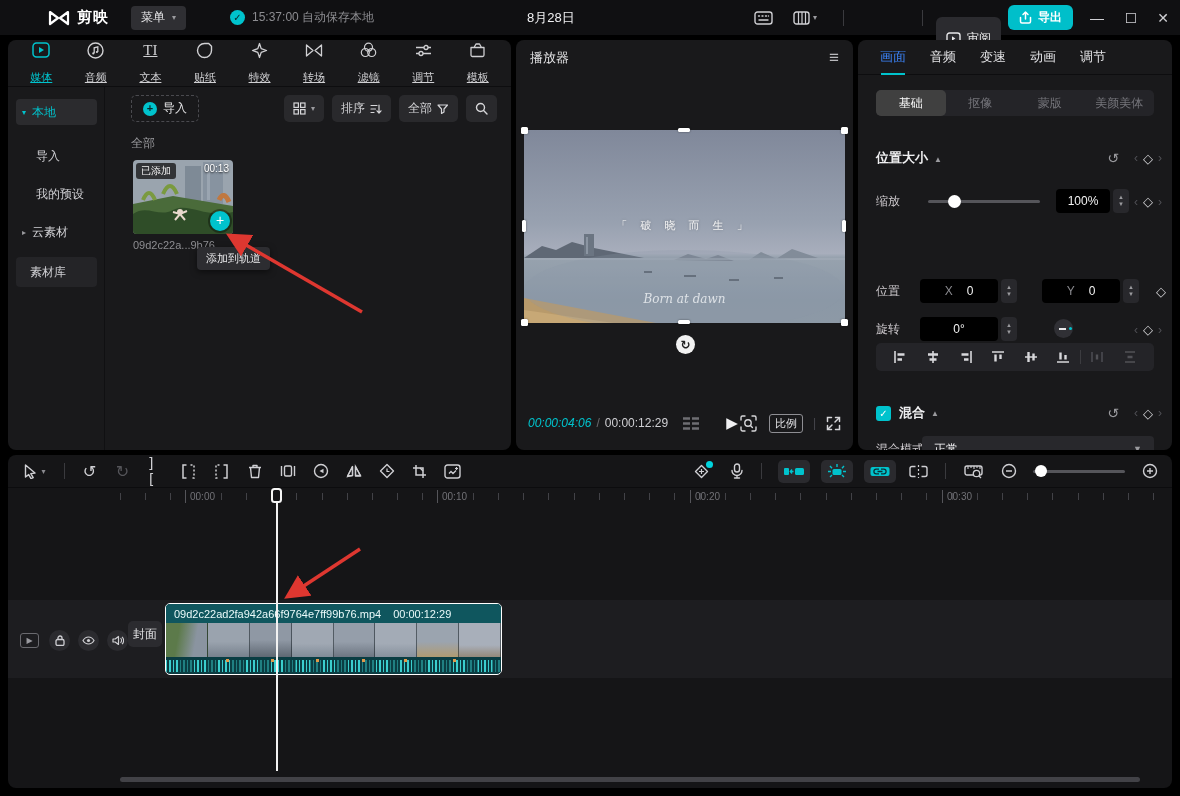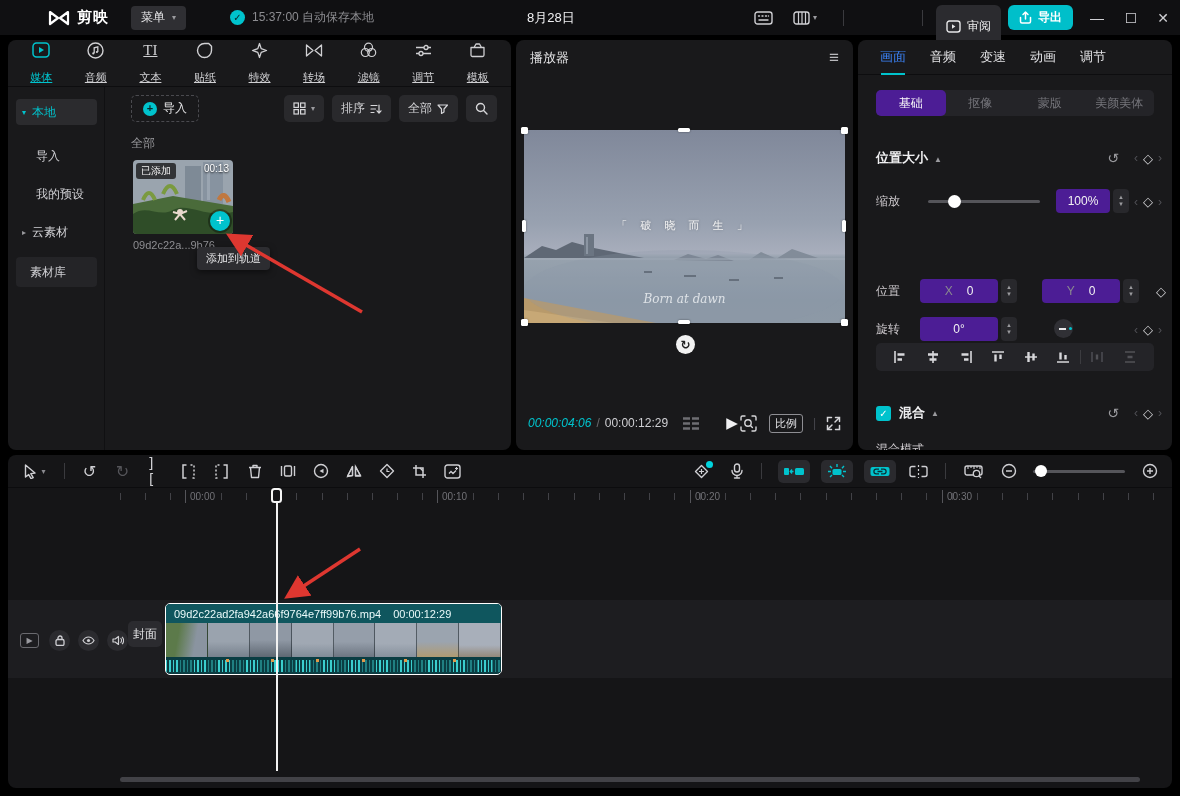--- a/index.html
+++ b/index.html
@@ -10,21 +10,21 @@
   
   #topbar{position:absolute;left:0;top:0;width:1180px;height:35px;background:#101012;display:flex;align-items:center;padding-left:36px;}
   .logo{display:flex;align-items:center;gap:7px;margin-left:12px;}
   .logo-text{font-size:15px;font-weight:bold;color:#fff;letter-spacing:1px;}
   .menu-btn{margin-left:22px;background:#2f2f33;border-radius:4px;height:24px;padding:0 10px;display:flex;align-items:center;gap:7px;color:#e8e8ea;}
   .autosave{margin-left:44px;display:flex;align-items:center;gap:7px;color:#8c8c90;}
   .save-check{width:15px;height:15px;border-radius:50%;background:#00c3cd;color:#08262a;font-size:10px;display:flex;align-items:center;justify-content:center;font-weight:bold;}
   .date{position:absolute;left:527px;top:0;height:35px;display:flex;align-items:center;color:#f0f0f2;font-size:13px;}
   .tb-ic{color:#cfcfd3;display:flex;align-items:center;gap:3px;}
   .tb-div{width:1px;height:16px;background:#3a3a3e;}
-  .review-btn{background:#2b2b2f;border-radius:6px;height:43px;padding:0 10px;display:flex;align-items:center;gap:6px;color:#eee;}
+  .review-btn{background:#2b2b2f;border-radius:6px;height:43px;padding:0 10px;display:flex;align-items:center;gap:6px;color:#eee;margin-top:12px;}
   .export-btn{background:#00bfca;border-radius:6px;height:25px;padding:0 11px;display:flex;align-items:center;gap:6px;color:#fff;font-weight:bold;}
   .win-btn{width:30px;height:35px;display:flex;align-items:center;justify-content:center;color:#cfcfd3;font-size:14px;}
   
   .panel{position:absolute;background:#19191b;border-radius:8px;overflow:hidden;}
   #media-panel{left:8px;top:40px;width:503px;height:410px;}
   #player-panel{left:516px;top:40px;width:337px;height:410px;}
   #props-panel{left:858px;top:40px;width:314px;height:410px;}
   #timeline-panel{left:8px;top:455px;width:1164px;height:333px;background:#151517;}
   
   #mtabs{display:flex;height:47px;align-items:center;padding:0 6px;border-bottom:1px solid #0d0d0f;}
@@ -66,32 +66,32 @@
   .tc-tot{color:#cfcfd3;font-size:12px;}
   .play-btn{color:#f0f0f2;font-size:15px;}
   .ratio-btn{border:1px solid #8e8e93;border-radius:3px;color:#e2e2e5;font-size:11px;padding:1px 5px;}
   
   #ptabs{display:flex;height:35px;align-items:center;padding:0 10px;border-bottom:1px solid #0d0d0f;}
   .ptab{width:50px;text-align:center;color:#e2e2e5;font-size:13px;position:relative;height:35px;line-height:33px;}
   .ptab.active{color:#3b82f6;}
   .ptab.active::after{content:"";position:absolute;left:13px;right:13px;bottom:0;height:2px;background:#00c3cd;}
   .subtabs{position:absolute;left:18px;right:18px;top:50px;height:26px;background:#242428;border-radius:5px;display:flex;}
   .subtab{flex:1;display:flex;align-items:center;justify-content:center;color:#74747a;border-radius:5px;}
-  .subtab.active{background:#4c1d95;color:#fafafa;}
+  .subtab.active{background:#404040;color:#fafafa;}
   .prop-row{position:absolute;left:0;width:314px;height:26px;}
   .prop-label{position:absolute;left:18px;top:50%;transform:translateY(-50%);color:#cecace;}
   .sec-label{color:#f0f0f2;font-weight:bold;font-size:13px;}
   .caret-up{color:#9a9a9e;font-size:8px;margin-left:6px;}
   .kf-cluster{position:absolute;right:10px;top:50%;transform:translateY(-50%);display:flex;align-items:center;gap:5px;}
   .kf-chev{color:#515156;font-size:12px;}
   .kf-diamond{color:#d8d8db;font-size:13px;}
   .reset-ic{color:#9a9a9e;font-size:14px;margin-right:10px;}
   .slider-track{position:absolute;left:70px;top:12px;width:112px;height:3px;background:#55555a;border-radius:2px;}
   .slider-knob{position:absolute;left:-7px;top:-5px;width:13px;height:13px;border-radius:50%;background:#fff;}
-  .val-box{position:absolute;background:#4c1d95;border-radius:4px;height:24px;display:flex;align-items:center;justify-content:center;color:#f2f2f2;}
+  .val-box{position:absolute;background:#000000;border-radius:4px;height:24px;display:flex;align-items:center;justify-content:center;color:#f2f2f2;}
   .stepper{position:absolute;width:16px;height:24px;background:#28282c;border-radius:4px;display:flex;flex-direction:column;align-items:center;justify-content:center;color:#9a9a9e;font-size:6px;line-height:7px;}
   .toggle{position:absolute;right:14px;top:5px;width:34px;height:16px;border-radius:8px;background:#00c3cd;}
   .toggle .knob{position:absolute;right:2px;top:2px;width:12px;height:12px;border-radius:50%;background:#fff;}
   .axis-ltr{color:#8a8a8f;margin-right:14px;}
   .dial{position:absolute;left:196px;top:3px;width:19px;height:19px;border-radius:50%;background:#303035;}
   .dial::before{content:"";position:absolute;left:5px;top:9px;width:7px;height:2px;background:#e8e8ea;}
   .dial::after{content:"";position:absolute;right:1px;top:8px;width:3px;height:3px;border-radius:50%;background:#00c3cd;}
   .align-bar{position:absolute;left:18px;top:303px;width:278px;height:28px;background:#242428;border-radius:5px;display:flex;align-items:center;padding:0 8px;gap:0;}
   .al-ic{flex:1;display:flex;align-items:center;justify-content:center;color:#d8d8db;}
   .al-ic.dim{color:#515156;}
@@ -569,20 +569,24 @@
     </span>
     <span class="kf-cluster">
       <span class="reset-ic">↺</span>
       <span class="kf-chev">‹</span>
       <span class="kf-diamond">◇</span>
       <span class="kf-chev">›</span>
     </span>
   </div>
   <div class="prop-row" style="top:396px">
     <span class="prop-label">混合模式</span>
+    <div class="dropdown">
+      <span>正常</span>
+      <span class="dd-caret">▼</span>
+    </div>
   </div>
 </div>
 
 <div id="timeline-panel" class="panel">
   <div id="tl-toolbar">
     <span class="tl-ic" style="width:26px">
       <svg width="13" height="15" viewBox="0 0 13 15">
           <path d="M1.5 1l9.5 8-4.2.6 2.4 4-2.2 1-2.3-4L1.5 13z" fill="none" stroke="currentColor" stroke-width="1.4" stroke-linejoin="round"></path>
         </svg>
       <span style="font-size:8px;color:#8a8a8f;margin-left:4px">▾</span>

